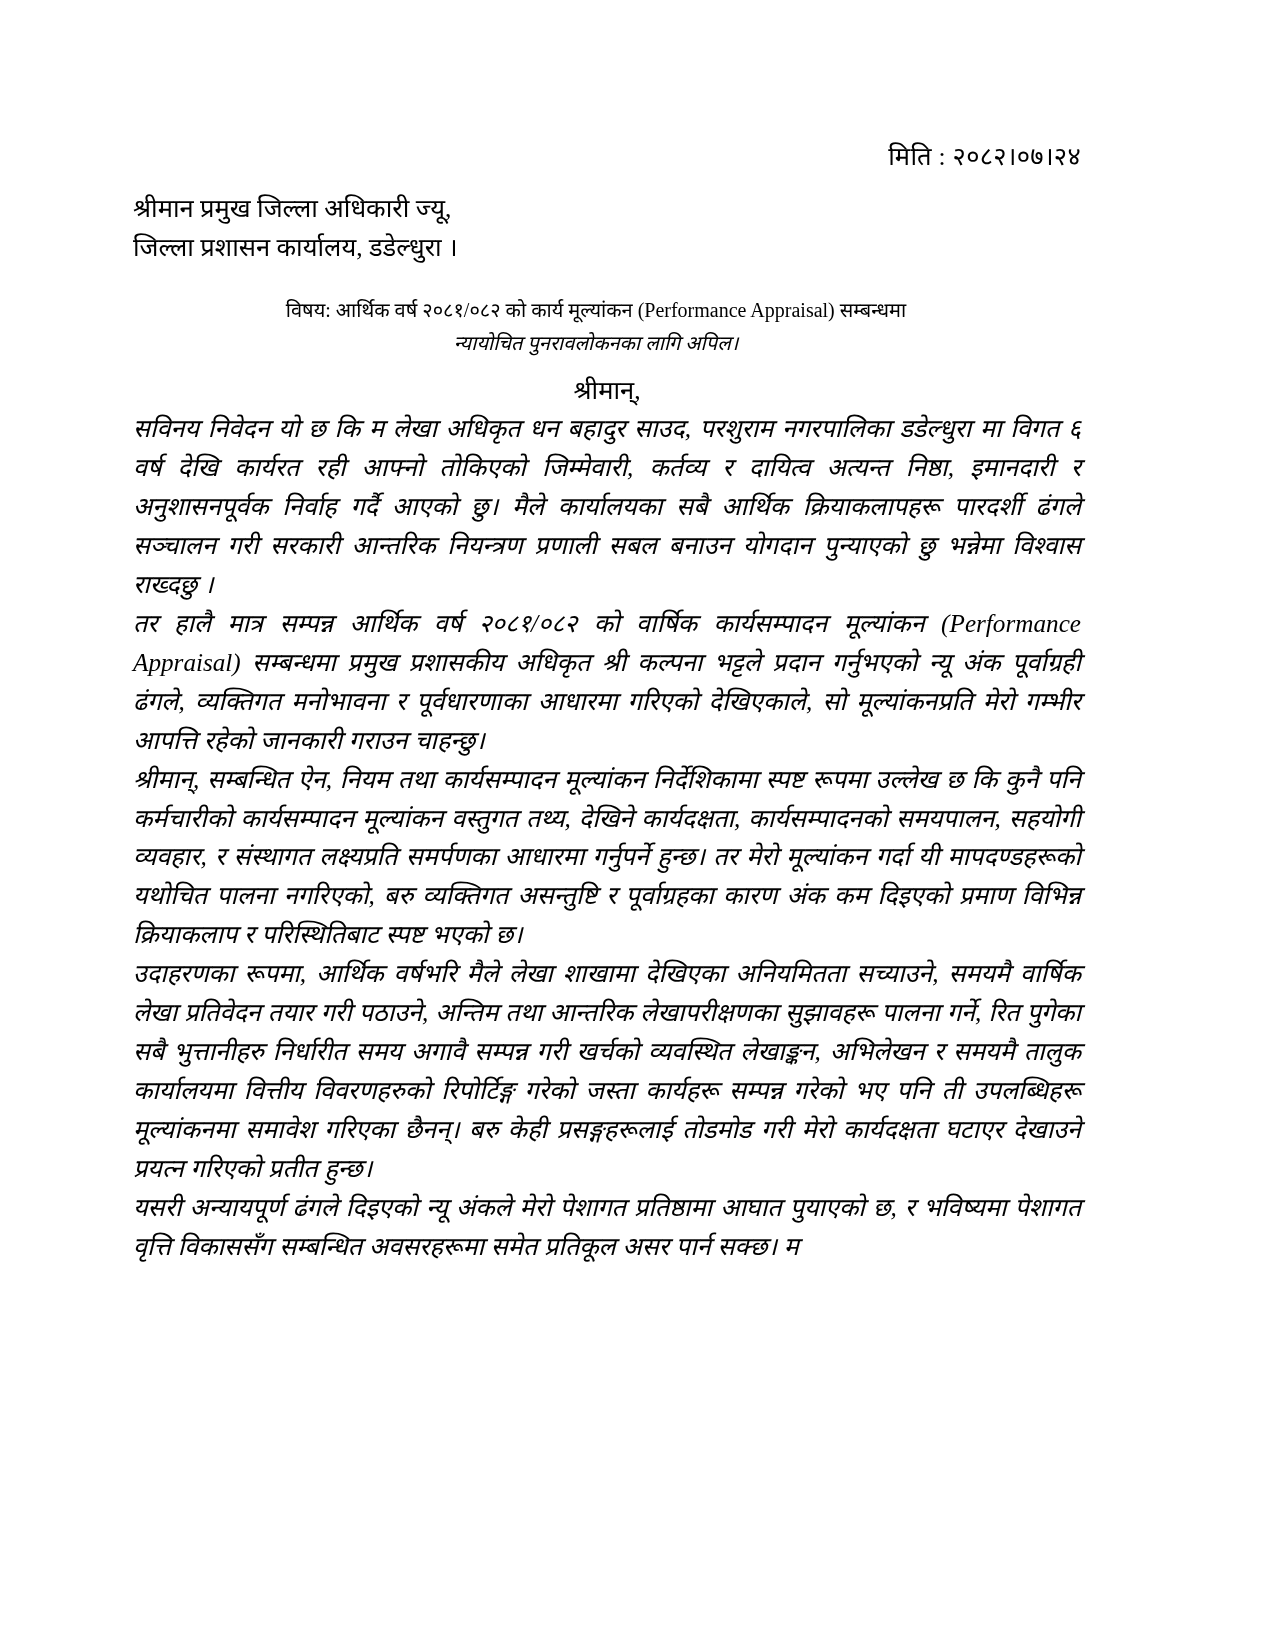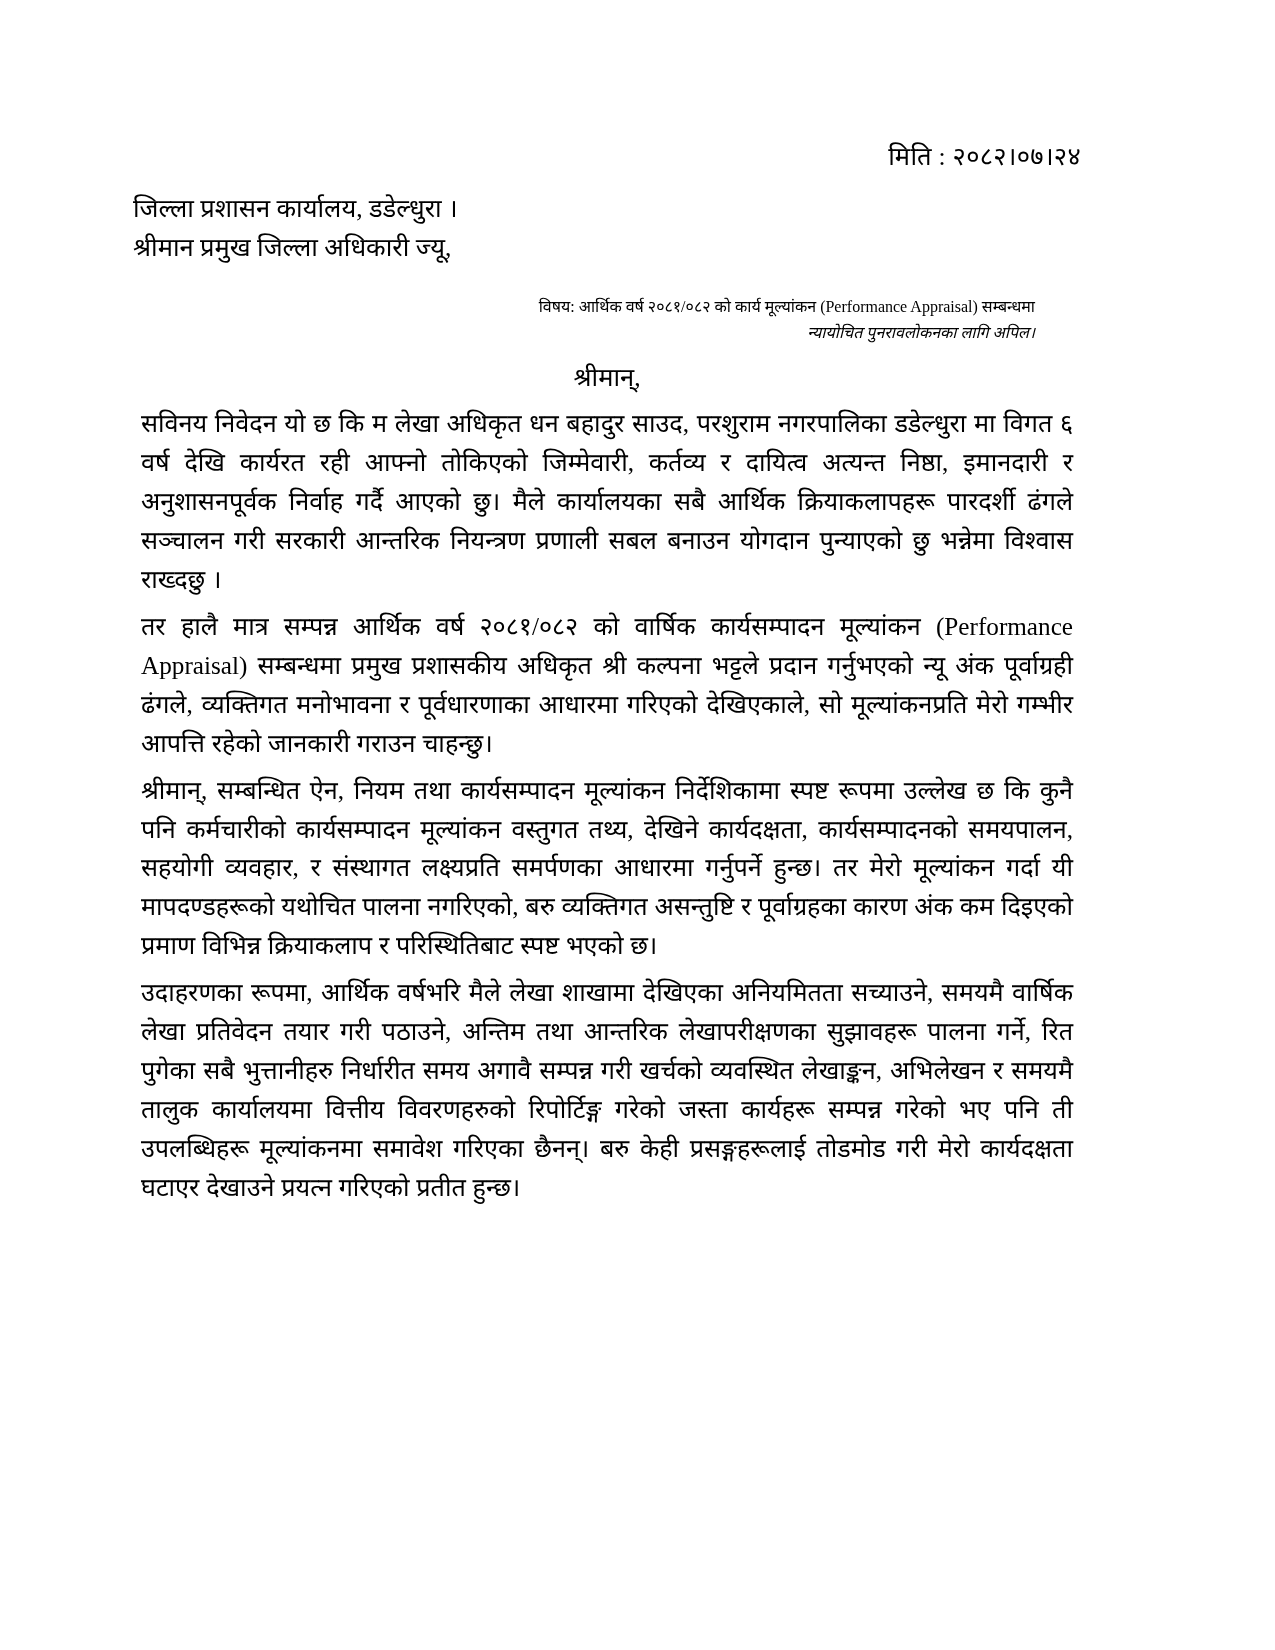--- a/index.html
+++ b/index.html
@@ -45,23 +45,23 @@
     text-align: left;
   }
   .addressee .addr-line {
     display: block;
     white-space: nowrap;
   }
 
   
   .subject {
     margin-top: 27px;
-    font-size: 16px;
+    font-size: 20px;
     line-height: 1.62;
-    text-align: right;
+    text-align: center;
     padding-left: 24px;
     padding-right: 46px;
   }
   .subject .subj-line-1 { display: block; }
   .subject .subj-line-2 { display: block; font-style: italic; }
   .latin { font-family: "Liberation Serif", "DejaVu Serif", serif; }
 
   
   .salutation {
     margin-top: 14px;
@@ -69,50 +69,52 @@
     line-height: 1.45;
     text-align: center;
   }
 
   
   .para {
     font-size: 25.2px;
     line-height: 1.545;
     text-align: justify;
     text-align-last: left;
-    margin: 8px;
+    margin: 0;
     padding: 0;
     word-spacing: 0.5px;
+    font-style: italic;
   }
   .para + .para { margin-top: 0px; }
 
   
   .page, .page * {
     -webkit-font-smoothing: antialiased;
   }
 </style>
 </head>
 <body>
 
 <div class="page">
   <div class="content">
 
     <div class="date-line">मिति : २०८२।०७।२४</div>
 
     <div class="addressee">
+      <span class="addr-line">श्रीमान प्रमुख जिल्ला अधिकारी ज्यू,</span>
       <span class="addr-line">जिल्ला प्रशासन कार्यालय, डडेल्धुरा ।</span>
-      <span class="addr-line">श्रीमान प्रमुख जिल्ला अधिकारी ज्यू,</span>
     </div>
 
     <div class="subject">
       <span class="subj-line-1"><span>विषय: आर्थिक वर्ष २०८१/०८२ को कार्य मूल्यांकन </span><span class="latin">(Performance Appraisal)</span><span> सम्बन्धमा</span></span>
       <span class="subj-line-2">न्यायोचित पुनरावलोकनका लागि अपिल।</span>
     </div>
 
     <div class="salutation">श्रीमान्,</div>
 
     <p class="para">सविनय निवेदन यो छ कि म लेखा अधिकृत धन बहादुर साउद, परशुराम नगरपालिका डडेल्धुरा मा विगत ६ वर्ष देखि कार्यरत रही  आफ्नो तोकिएको जिम्मेवारी, कर्तव्य र दायित्व अत्यन्त निष्ठा, इमानदारी र अनुशासनपूर्वक निर्वाह गर्दै आएको छु। मैले कार्यालयका सबै आर्थिक क्रियाकलापहरू पारदर्शी ढंगले सञ्चालन गरी सरकारी आन्तरिक नियन्त्रण प्रणाली सबल बनाउन योगदान पुन्याएको छु भन्नेमा विश्वास राख्दछु ।</p>
     <p class="para">तर हालै मात्र सम्पन्न आर्थिक वर्ष २०८१/०८२ को वार्षिक कार्यसम्पादन मूल्यांकन (Performance Appraisal) सम्बन्धमा प्रमुख प्रशासकीय अधिकृत श्री कल्पना भट्टले प्रदान गर्नुभएको न्यू अंक पूर्वाग्रही ढंगले, व्यक्तिगत मनोभावना र पूर्वधारणाका आधारमा गरिएको देखिएकाले, सो मूल्यांकनप्रति मेरो गम्भीर आपत्ति रहेको जानकारी गराउन चाहन्छु।</p>
     <p class="para">श्रीमान्, सम्बन्धित ऐन, नियम तथा कार्यसम्पादन मूल्यांकन निर्देशिकामा स्पष्ट रूपमा उल्लेख छ कि कुनै पनि कर्मचारीको कार्यसम्पादन मूल्यांकन वस्तुगत तथ्य, देखिने कार्यदक्षता, कार्यसम्पादनको समयपालन, सहयोगी व्यवहार, र संस्थागत लक्ष्यप्रति समर्पणका आधारमा गर्नुपर्ने हुन्छ। तर मेरो मूल्यांकन गर्दा यी मापदण्डहरूको यथोचित पालना नगरिएको, बरु व्यक्तिगत असन्तुष्टि र पूर्वाग्रहका कारण अंक कम दिइएको प्रमाण विभिन्न क्रियाकलाप र परिस्थितिबाट स्पष्ट भएको छ।</p>
     <p class="para">उदाहरणका रूपमा, आर्थिक वर्षभरि मैले लेखा शाखामा देखिएका अनियमितता सच्याउने, समयमै वार्षिक लेखा प्रतिवेदन तयार गरी पठाउने, अन्तिम तथा आन्तरिक लेखापरीक्षणका सुझावहरू पालना गर्ने, रित पुगेका सबै भुत्तानीहरु निर्धारीत समय अगावै सम्पन्न गरी खर्चको व्यवस्थित लेखाङ्कन, अभिलेखन र समयमै तालुक कार्यालयमा वित्तीय विवरणहरुको रिपोर्टिङ्ग गरेको जस्ता कार्यहरू सम्पन्न गरेको भए पनि ती उपलब्धिहरू मूल्यांकनमा समावेश गरिएका छैनन्। बरु केही प्रसङ्गहरूलाई तोडमोड गरी मेरो कार्यदक्षता घटाएर देखाउने प्रयत्न गरिएको प्रतीत हुन्छ।</p>
+    <p class="para">यसरी अन्यायपूर्ण ढंगले दिइएको न्यू अंकले मेरो पेशागत प्रतिष्ठामा आघात पुयाएको छ, र भविष्यमा पेशागत वृत्ति विकाससँग सम्बन्धित अवसरहरूमा समेत प्रतिकूल असर पार्न सक्छ। म</p>
 
   </div>
 </div>
 
 </body></html>

